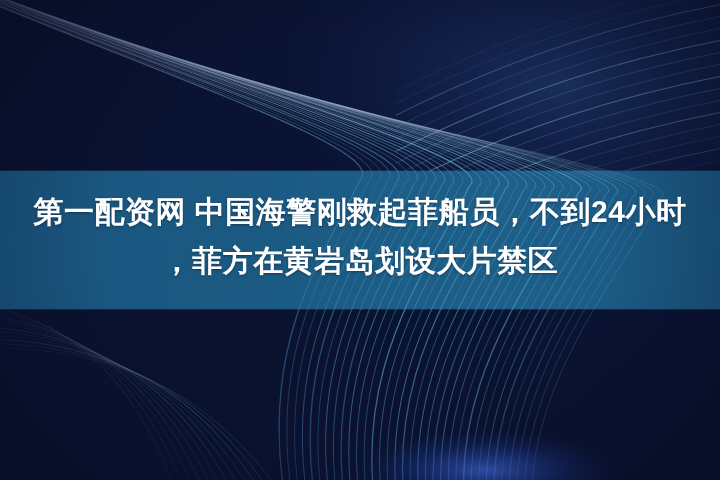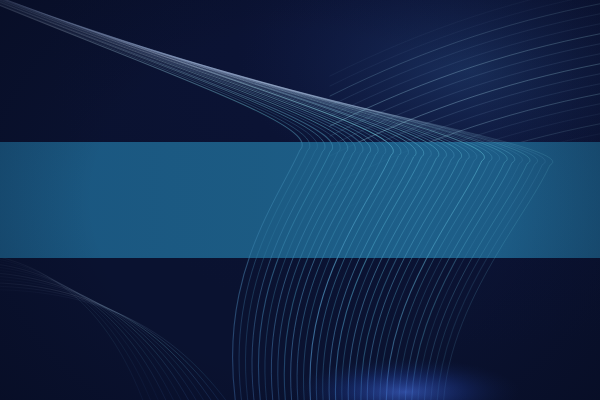--- a/index.html
+++ b/index.html
@@ -209,15 +209,17 @@
           <path d="M 159.09090909090907 58.18181818181817 C 332.7272727272727 103.63636363636363, 557.2727272727273 147.27272727272728, 527.2727272727273 163.63636363636363 C 497.27272727272725 228.63636363636363, 395.45454545454544 336.3636363636364, 431.8181818181818 470" stroke="url(#gA)" stroke-width="0.69" opacity="0.38" fill="none"></path>
           <path d="M 169.39393939393943 62.121212121212125 C 341.8181818181818 105.75757575757576, 564.8484848484849 148.1818181818182, 534.8484848484849 164.0909090909091 C 504.8484848484849 229.0909090909091, 401.969696969697 337.57575757575756, 437.8787878787879 470" stroke="url(#gB)" stroke-width="0.69" opacity="0.36" fill="none"></path>
           <path d="M 179.6969696969697 66.06060606060606 C 350.90909090909093 107.87878787878788, 572.4242424242425 149.0909090909091, 542.4242424242425 164.54545454545456 C 512.4242424242425 229.54545454545456, 408.4848484848485 338.7878787878788, 443.93939393939394 470" stroke="url(#gC)" stroke-width="0.99" opacity="0.33" fill="none"></path>
           <path d="M 190 70 C 360 110, 580 150, 550 165 C 520 230, 415 340, 450 470" stroke="url(#gA)" stroke-width="0.69" opacity="0.30" fill="none"></path>
         </g>
     </svg>
   </div>
 
   <div class="vignette"></div>
 
-
+  <div class="headline line1">第一配资网 中国海警刚救起菲船员，不到24小时</div>
+
+  <div class="headline line2">，菲方在黄岩岛划设大片禁区</div>
 
 </div>
 
 </body></html>

